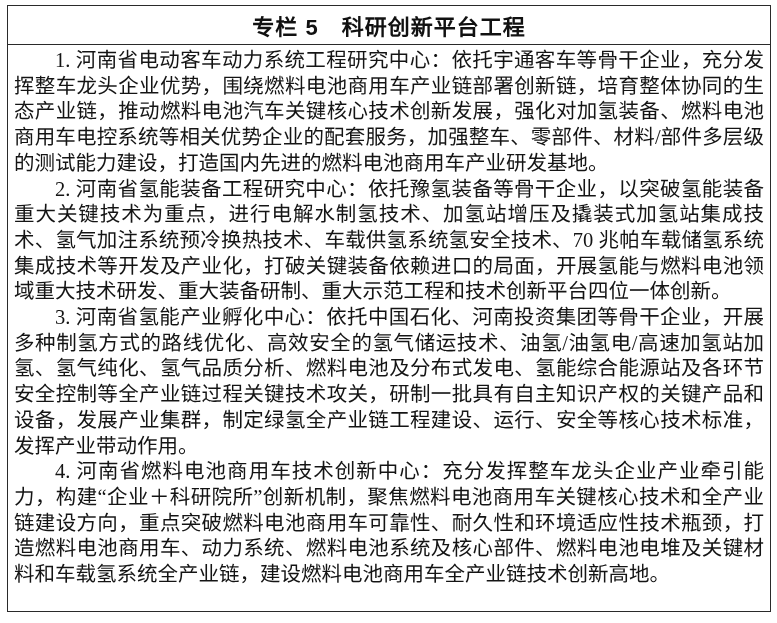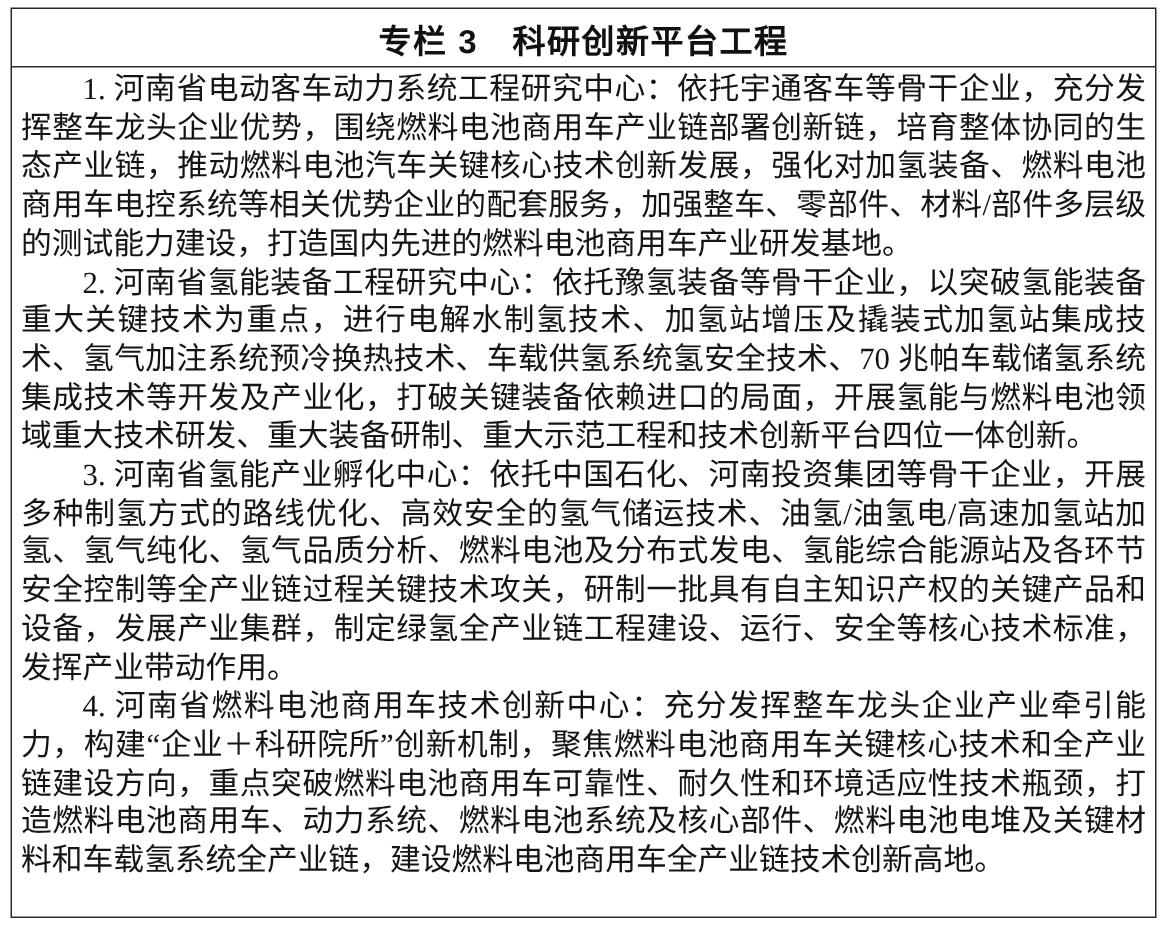--- a/index.html
+++ b/index.html
@@ -52,21 +52,21 @@
     margin: 0;
     padding: 0;
     text-indent: 2em;
   }
 </style>
 </head>
 <body>
 
 <div class="panel">
   <div class="panel-header">
-    <span class="panel-title">专栏 3　科研创新平台工程</span>
+    <span class="panel-title">专栏 5　科研创新平台工程</span>
   </div>
   <div class="panel-body">
     <p>1. 河南省电动客车动力系统工程研究中心：依托宇通客车等骨干企业，充分发挥整车龙头企业优势，围绕燃料电池商用车产业链部署创新链，培育整体协同的生态产业链，推动燃料电池汽车关键核心技术创新发展，强化对加氢装备、燃料电池商用车电控系统等相关优势企业的配套服务，加强整车、零部件、材料/部件多层级的测试能力建设，打造国内先进的燃料电池商用车产业研发基地。</p>
     <p>2. 河南省氢能装备工程研究中心：依托豫氢装备等骨干企业，以突破氢能装备重大关键技术为重点，进行电解水制氢技术、加氢站增压及撬装式加氢站集成技术、氢气加注系统预冷换热技术、车载供氢系统氢安全技术、70 兆帕车载储氢系统集成技术等开发及产业化，打破关键装备依赖进口的局面，开展氢能与燃料电池领域重大技术研发、重大装备研制、重大示范工程和技术创新平台四位一体创新。</p>
     <p>3. 河南省氢能产业孵化中心：依托中国石化、河南投资集团等骨干企业，开展多种制氢方式的路线优化、高效安全的氢气储运技术、油氢/油氢电/高速加氢站加氢、氢气纯化、氢气品质分析、燃料电池及分布式发电、氢能综合能源站及各环节安全控制等全产业链过程关键技术攻关，研制一批具有自主知识产权的关键产品和设备，发展产业集群，制定绿氢全产业链工程建设、运行、安全等核心技术标准，发挥产业带动作用。</p>
     <p>4. 河南省燃料电池商用车技术创新中心：充分发挥整车龙头企业产业牵引能力，构建“企业＋科研院所”创新机制，聚焦燃料电池商用车关键核心技术和全产业链建设方向，重点突破燃料电池商用车可靠性、耐久性和环境适应性技术瓶颈，打造燃料电池商用车、动力系统、燃料电池系统及核心部件、燃料电池电堆及关键材料和车载氢系统全产业链，建设燃料电池商用车全产业链技术创新高地。</p>
   </div>
 </div>
 
 </body></html>

